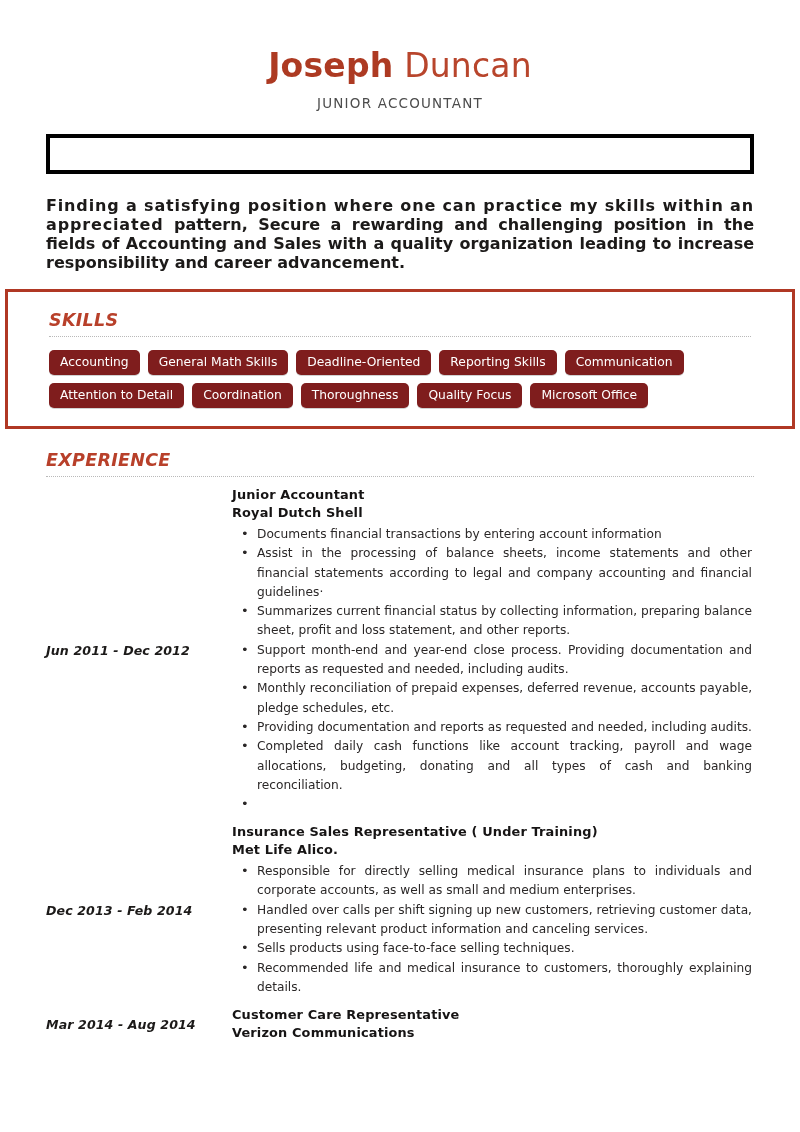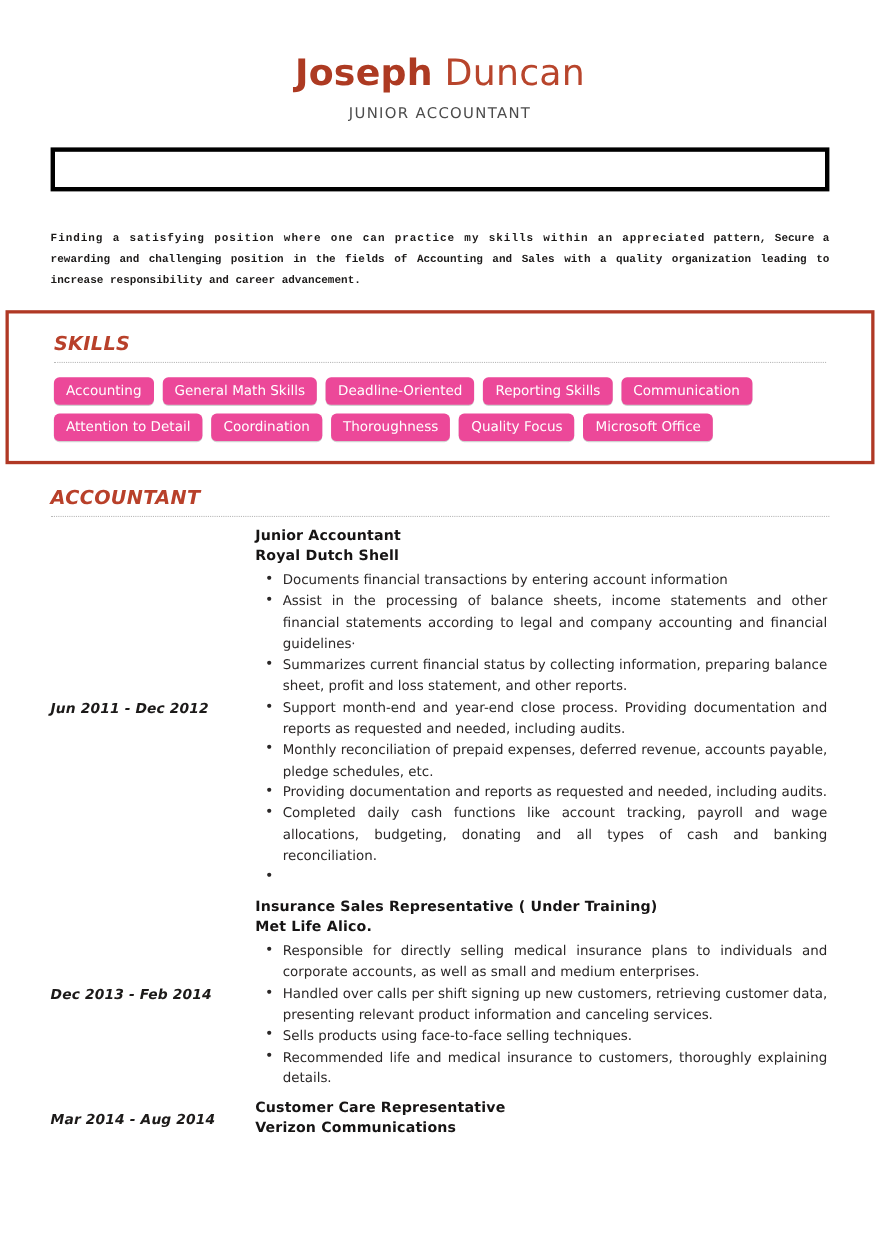--- a/index.html
+++ b/index.html
@@ -57,27 +57,26 @@
   .contact-box {
     margin: 23px 46px 0 46px;
     height: 40px;
     border: 4px solid #000000;
     background: #ffffff;
     box-sizing: border-box;
   }
 
   
   .summary {
-    margin: 34px 46px 0 46px;
-    font-size: 10px;
+    margin: 22px 46px 0 46px;
+    font-size: 16px;
     line-height: 19px;
     font-weight: 700;
     color: #1c1a19;
     text-align: justify;
-    font-family: Liberation Mono, monospace;
   }
   .summary .stretch {
     letter-spacing: 0.85px;
   }
 
   
   .skills-wrap {
     margin-top: 17px;
     margin-left: 5px;
     margin-right: 5px;
@@ -106,21 +105,21 @@
     margin: 13px 41px 0 41px;
   }
   .skill-row {
     display: flex;
     flex-wrap: nowrap;
     gap: 8px;
     margin-bottom: 8px;
   }
   .skill-row:last-child { margin-bottom: 0; }
   .skill-tag {
-    background: #ec4899;
+    background: #7f1d1d;
     color: #ffffff;
     font-size: 12.3px;
     line-height: 14px;
     padding: 5px 11px 6px 11px;
     border-radius: 5px;
     white-space: nowrap;
     box-shadow: 0 1px 0 rgba(0,0,0,0.18);
   }
 
   
@@ -221,21 +220,21 @@
         <span class="skill-tag">Coordination</span>
         <span class="skill-tag">Thoroughness</span>
         <span class="skill-tag">Quality Focus</span>
         <span class="skill-tag">Microsoft Office</span>
       </div>
     </div>
   </div>
 
   <div class="experience">
     <div class="exp-head">
-      <span class="section-title">ACCOUNTANT</span>
+      <span class="section-title">EXPERIENCE</span>
       <div class="dotted-rule"></div>
     </div>
 
     <div class="exp-list">
 
       <div class="exp-entry">
         <div class="exp-dates">Jun 2011 - Dec 2012</div>
         <div class="exp-body">
           <div class="exp-title">Junior Accountant</div>
           <div class="exp-company">Royal Dutch Shell</div>

